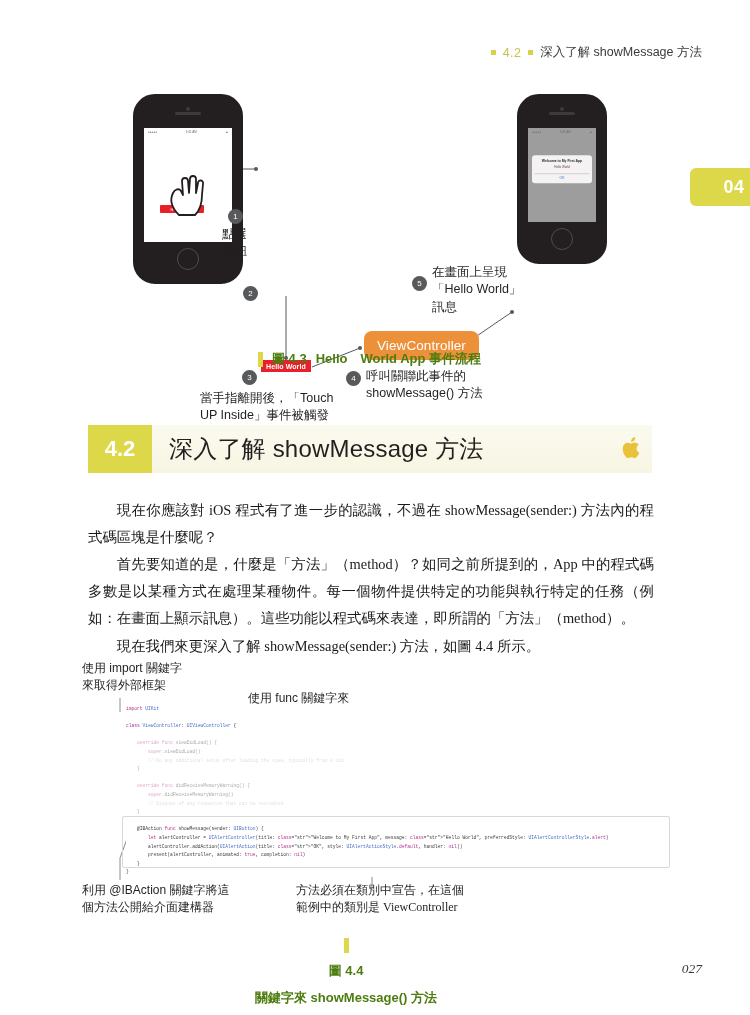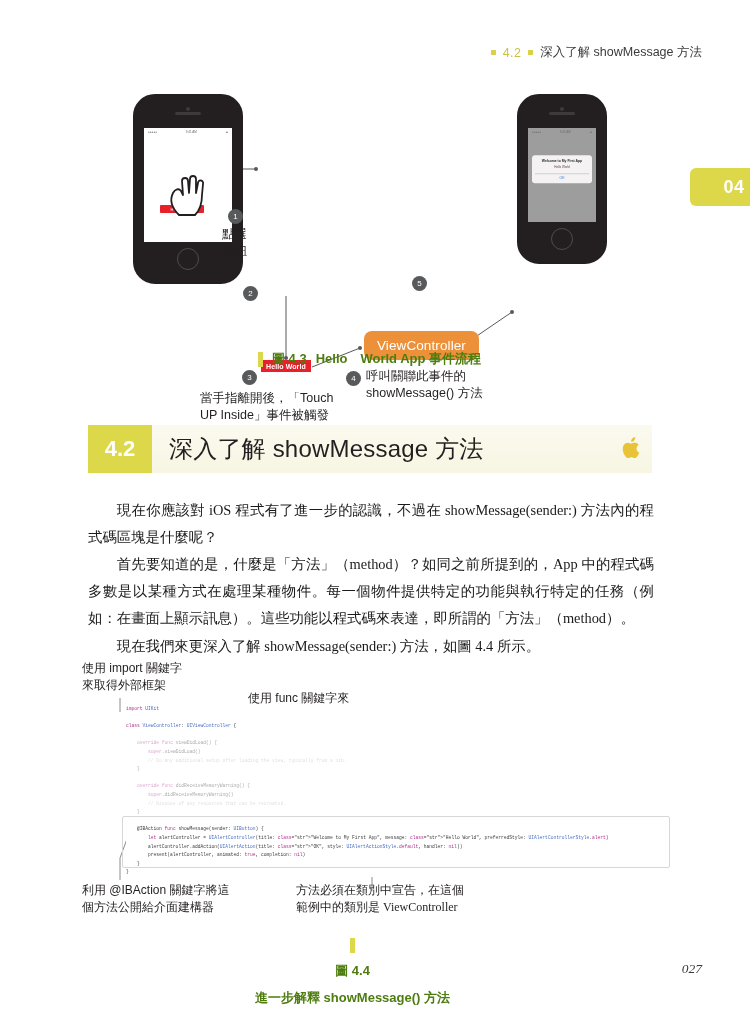--- a/index.html
+++ b/index.html
@@ -306,20 +306,23 @@
 
   <div class="step" style="left:346px; top:285px;">
     <span>4</span>
   </div>
   <div class="note" style="left:366px; top:282px; width:150px;">呼叫關聯此事件的
 showMessage() 方法</div>
 
   <div class="step" style="left:412px; top:190px;">
     <span>5</span>
   </div>
+  <div class="note" style="left:432px; top:178px; width:120px;">在畫面上呈現
+「Hello World」
+訊息</div>
 </div>
 
 <div class="caption" id="cap43">
   <span class="bar"></span>
   <span class="cap-lbl">圖 4.3</span>
   <span class="cap-txt">Hello　World App 事件流程</span>
 </div>
 
 <div class="sec-head">
   <div class="sec-num">
@@ -375,16 +378,16 @@
 範例中的類別是 ViewController</div>
 
   <div class="codeblock" id="codeblock"><span class="ln"><span class="kw">import</span> <span class="typ">UIKit</span></span><span class="ln">&nbsp;</span><span class="ln"><span class="kw">class</span> <span class="typ">ViewController</span>: <span class="typ">UIViewController</span> {</span><span class="ln">&nbsp;</span><span class="ln" style="opacity: 0.45;">    <span class="kw">override</span> <span class="kw">func</span> viewDidLoad() {</span><span class="ln" style="opacity: 0.45;">        <span class="kw">super</span>.viewDidLoad()</span><span class="ln" style="opacity: 0.45;"><span class="cmt">        // Do any additional setup after loading the view, typically from a nib.</span></span><span class="ln" style="opacity: 0.45;">    }</span><span class="ln" style="opacity: 0.45;">&nbsp;</span><span class="ln" style="opacity: 0.45;">    <span class="kw">override</span> <span class="kw">func</span> didReceiveMemoryWarning() {</span><span class="ln" style="opacity: 0.45;">        <span class="kw">super</span>.didReceiveMemoryWarning()</span><span class="ln" style="opacity: 0.45;"><span class="cmt">        // Dispose of any resources that can be recreated.</span></span><span class="ln" style="opacity: 0.45;">    }</span><span class="ln">&nbsp;</span><span class="ln">    @IBAction <span class="kw">func</span> showMessage(sender: <span class="typ">UIButton</span>) {</span><span class="ln">        <span class="kw">let</span> alertController = <span class="typ">UIAlertController</span>(title: <span <span="" class="kw">class</span>="str"&gt;"Welcome to My First App", message: <span <span="" class="kw">class</span>="str"&gt;"Hello World", preferredStyle: <span class="typ">UIAlertControllerStyle</span>.<span class="kw">alert</span>)</span><span class="ln">        alertController.addAction(<span class="typ">UIAlertAction</span>(title: <span <span="" class="kw">class</span>="str"&gt;"OK", style: <span class="typ">UIAlertActionStyle</span>.<span class="kw">default</span>, handler: <span class="kw">nil</span>))</span><span class="ln">        present(alertController, animated: <span class="kw">true</span>, completion: <span class="kw">nil</span>)</span><span class="ln">    }</span><span class="ln">}</span></div>
 </div>
 
 <div class="hl-box"></div>
 
 <div class="caption" id="cap44">
   <span class="bar"></span>
   <span class="cap-lbl">圖 4.4</span>
-  <span class="cap-txt">進一步解釋 showMessage() 方法</span>
+  <span class="cap-txt">關鍵字來 showMessage() 方法</span>
 </div>
 
 <div class="folio">027</div>
 
 </body></html>

